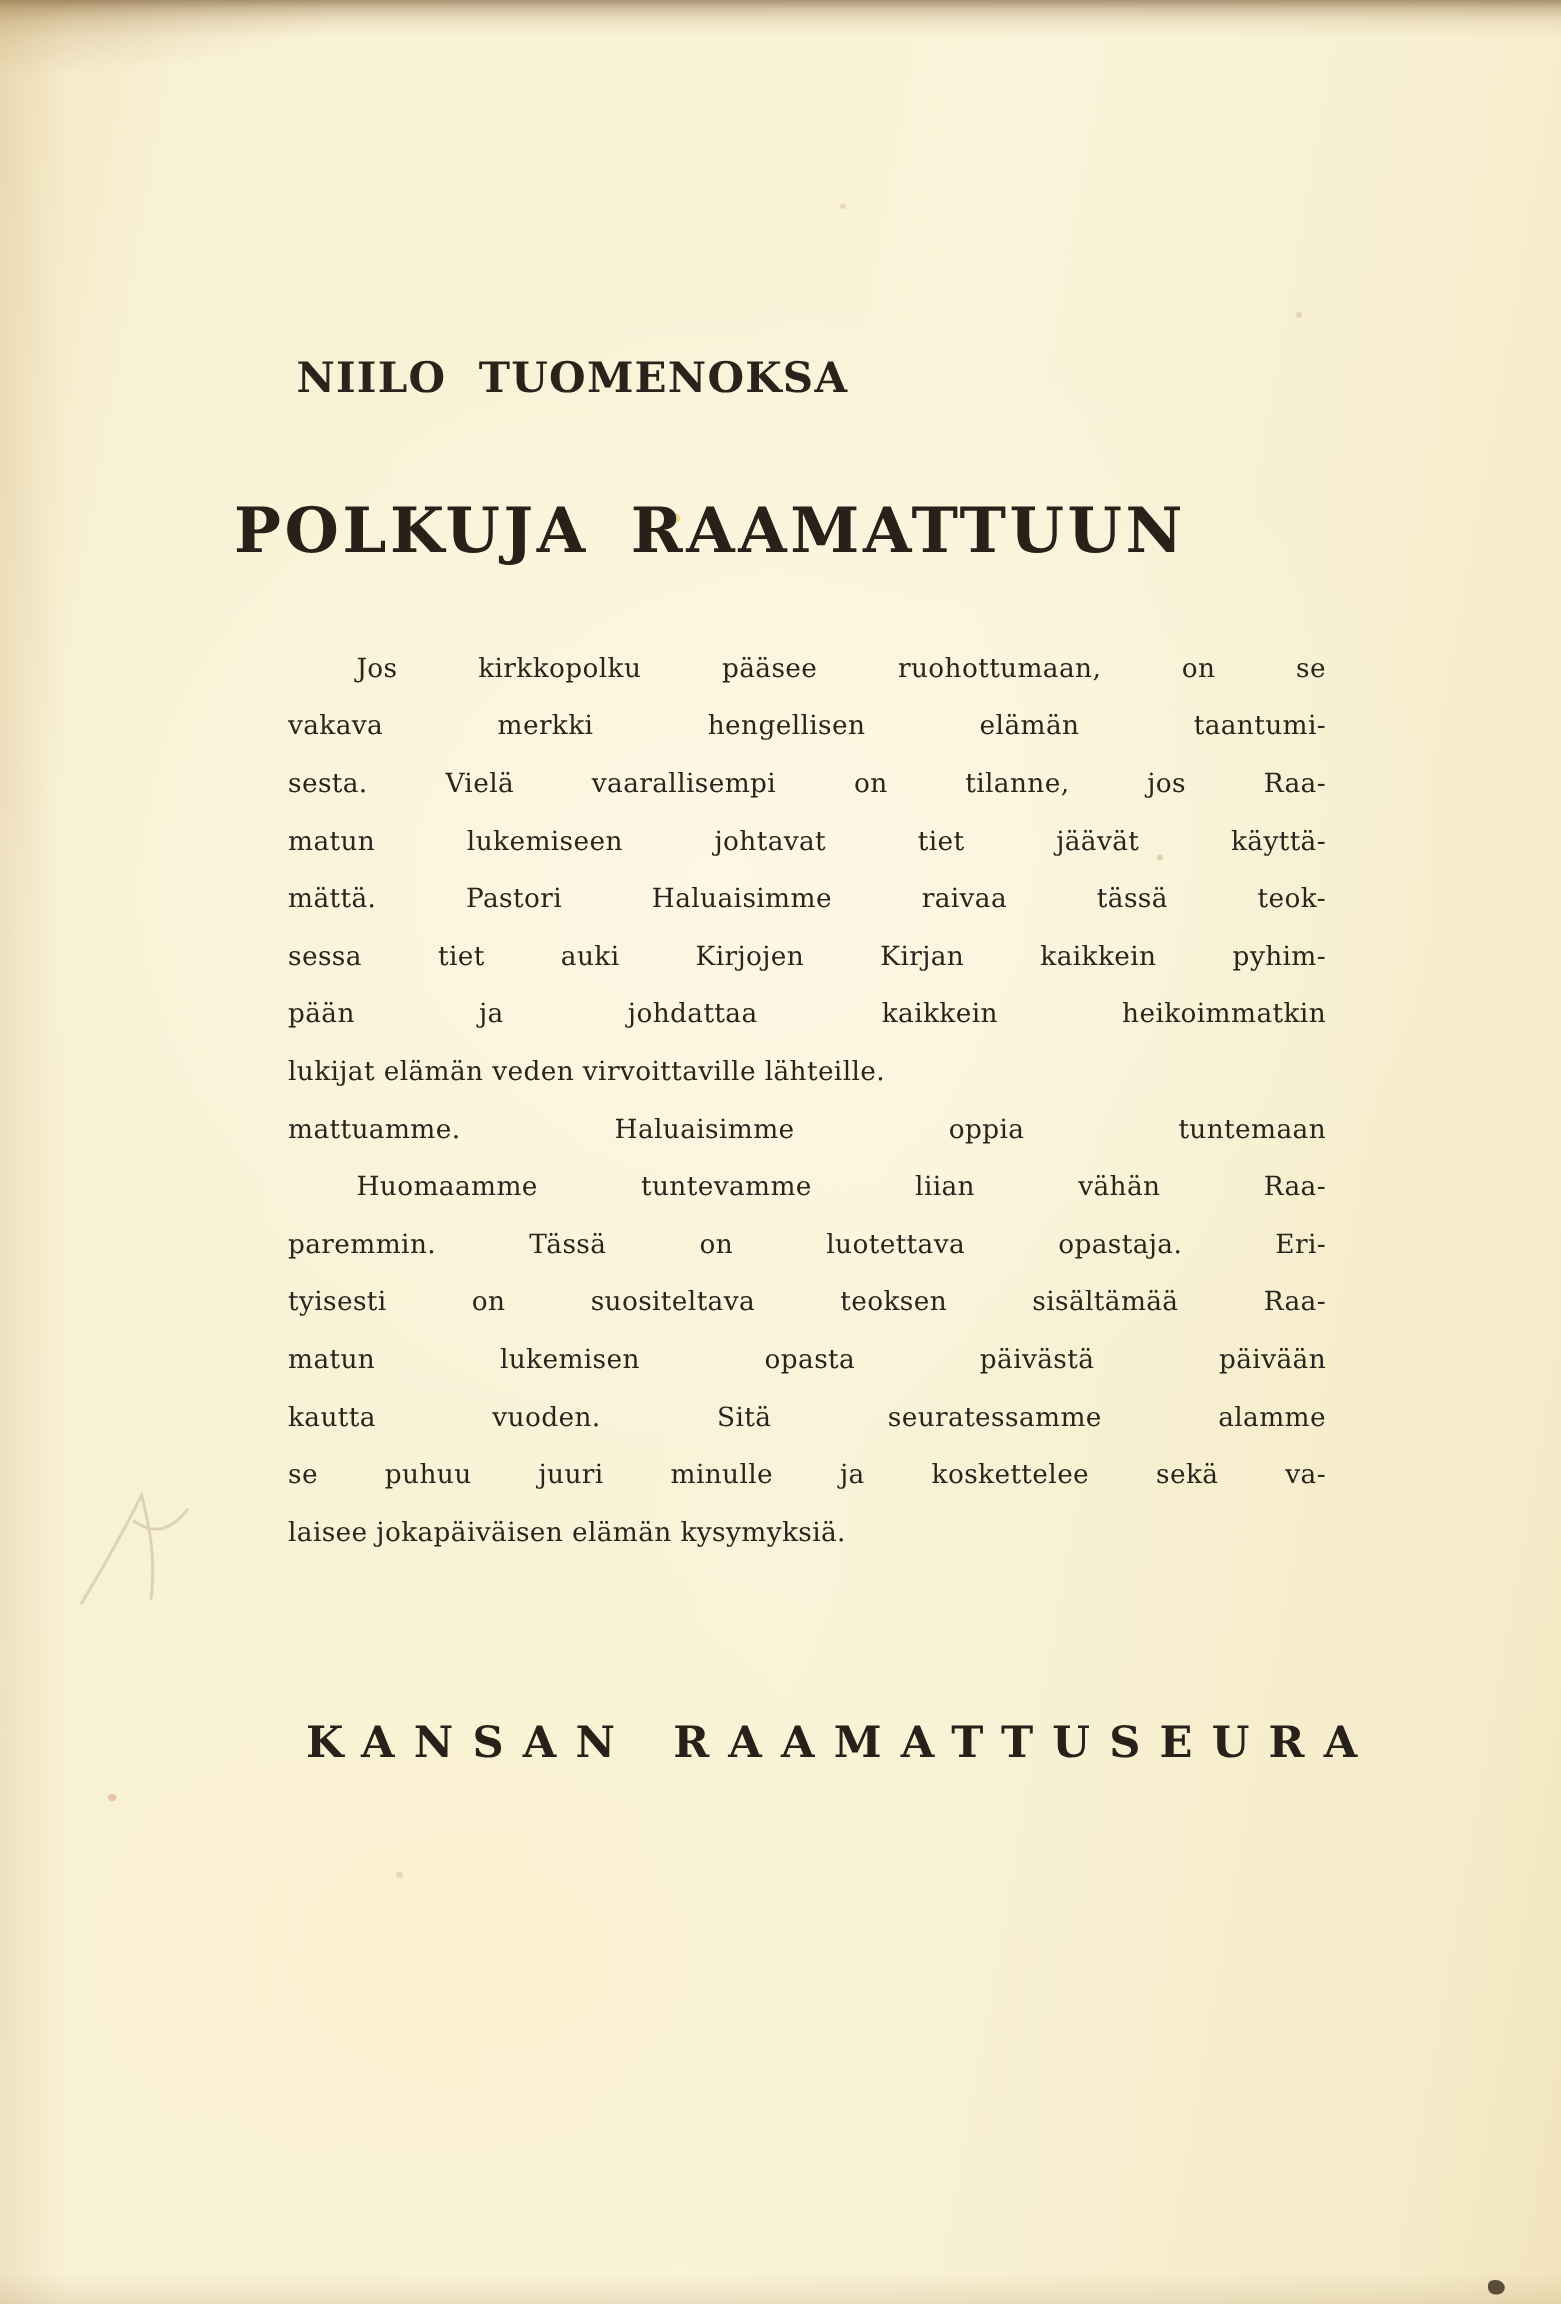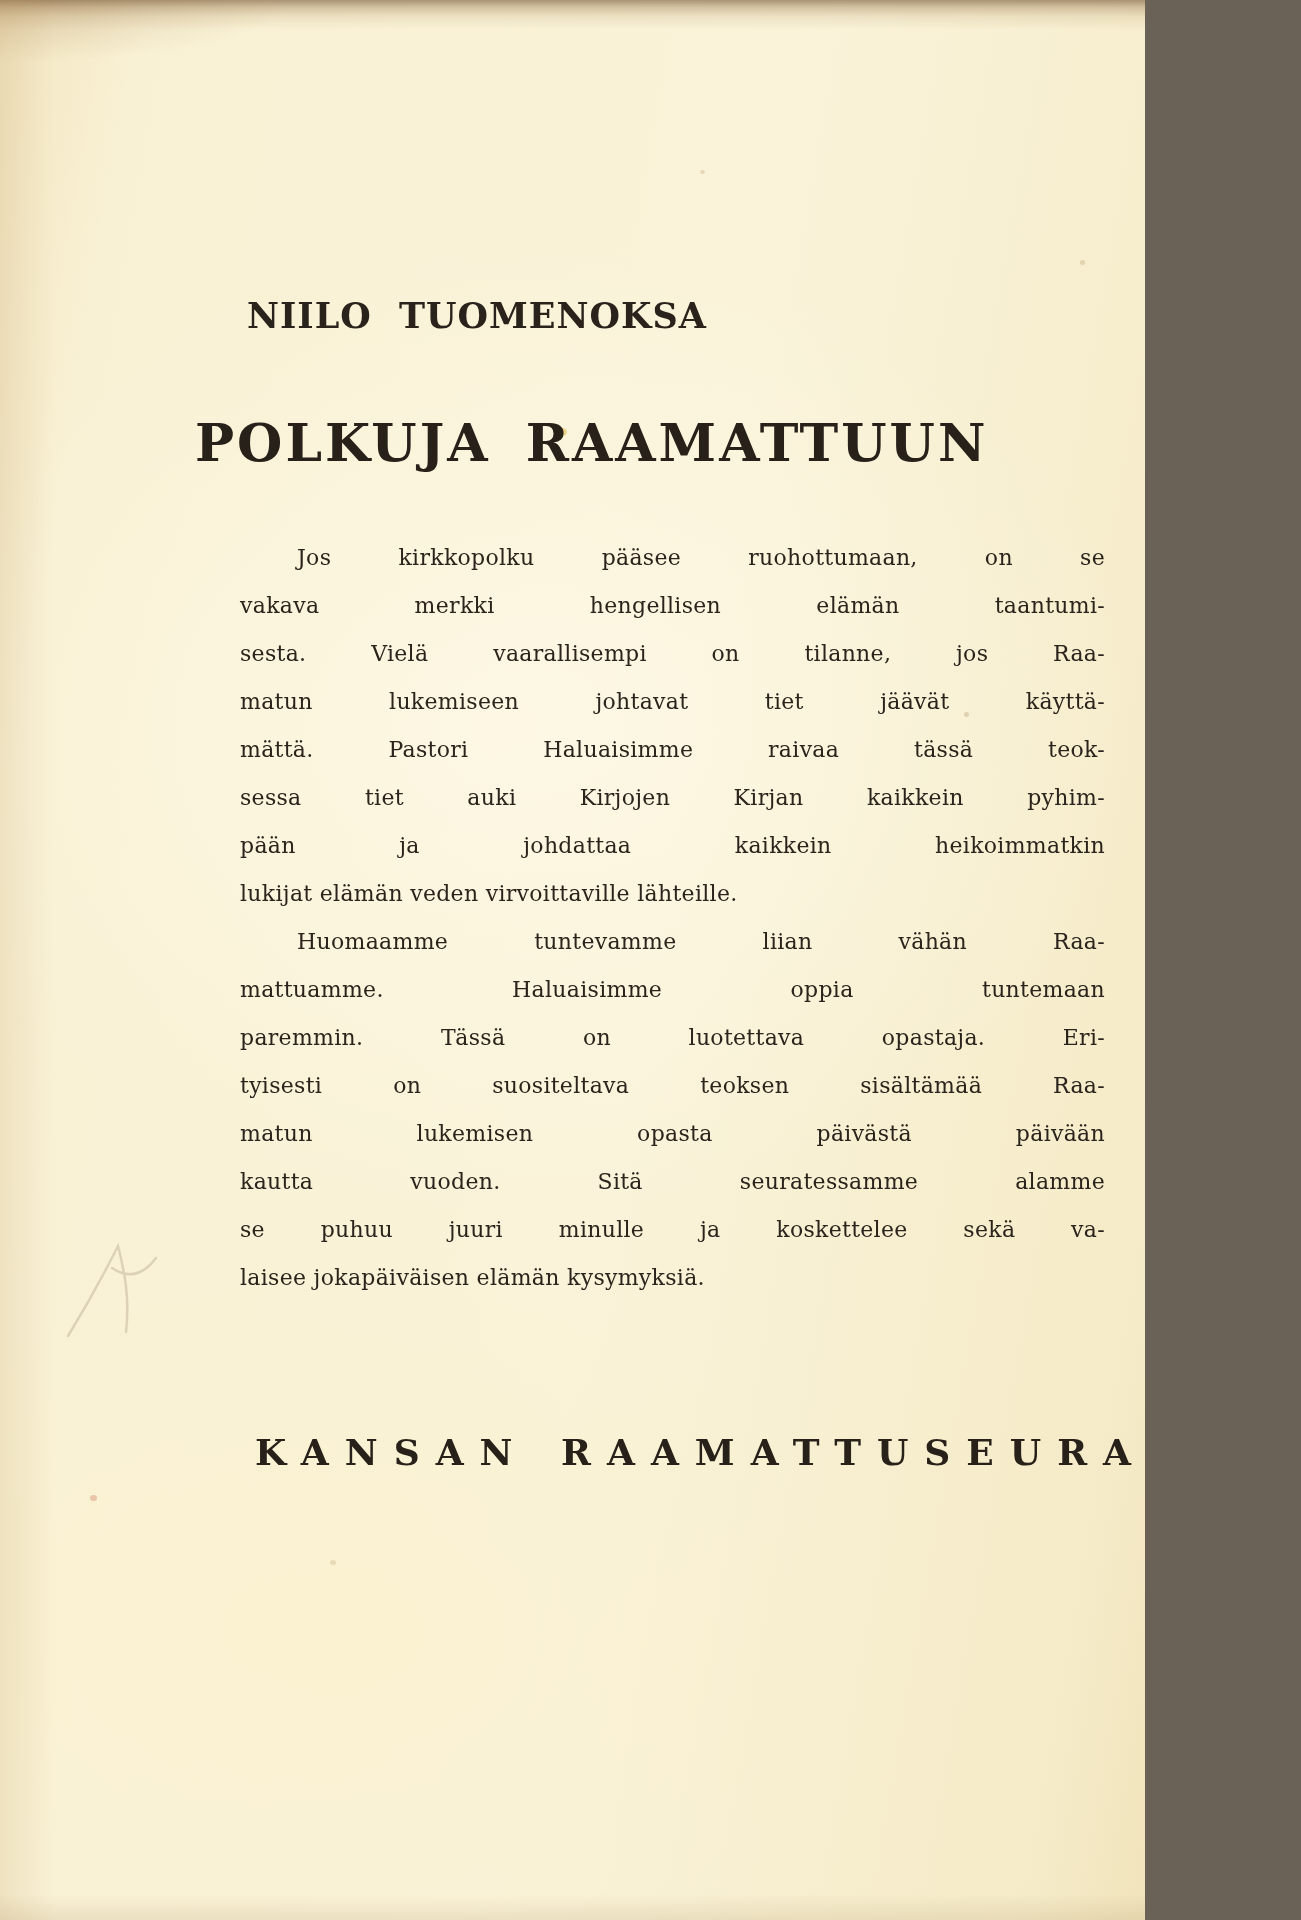--- a/index.html
+++ b/index.html
@@ -1,18 +1,18 @@
 <!DOCTYPE html>
 <html><head>
 <meta charset="utf-8">
 <style>
   html,body{margin:0;padding:0;background:#6b6257;}
   .page{
     position:relative;
-    width:1145px;height:1920px;
+    width:1301px;height:1920px;
     overflow:hidden;
     background:
       radial-gradient(ellipse 900px 700px at 46% 38%, rgba(255,252,238,0.55), rgba(255,252,238,0) 70%),
       radial-gradient(ellipse 700px 500px at 30% 85%, rgba(250,240,200,0.5), rgba(250,240,200,0) 75%),
       linear-gradient(100deg, #f3e6c2 0%, #f9f1d4 10%, #faf3d9 55%, #f5ebc8 92%, #f1e4bc 100%);
     font-family:"DejaVu Serif","Liberation Serif",serif;
     color:#2b241c;
   }
   
   .edge-top{
@@ -108,22 +108,22 @@
 
   <div class="bodyblock">
     <div class="ln just ind">Jos kirkkopolku pääsee ruohottumaan, on se</div>
     <div class="ln just">vakava merkki hengellisen elämän taantumi-</div>
     <div class="ln just">sesta. Vielä vaarallisempi on tilanne, jos Raa-</div>
     <div class="ln just">matun lukemiseen johtavat tiet jäävät käyttä-</div>
     <div class="ln just">mättä. Pastori Haluaisimme raivaa tässä teok-</div>
     <div class="ln just">sessa tiet auki Kirjojen Kirjan kaikkein pyhim-</div>
     <div class="ln just">pään ja johdattaa kaikkein heikoimmatkin</div>
     <div class="ln">lukijat elämän veden virvoittaville lähteille.</div>
+    <div class="ln just">mattuamme. Haluaisimme oppia tuntemaan</div>
     <div class="ln just ind">Huomaamme tuntevamme liian vähän Raa-</div>
-    <div class="ln just">mattuamme. Haluaisimme oppia tuntemaan</div>
     <div class="ln just">paremmin. Tässä on luotettava opastaja. Eri-</div>
     <div class="ln just">tyisesti on suositeltava teoksen sisältämää Raa-</div>
     <div class="ln just">matun lukemisen opasta päivästä päivään</div>
     <div class="ln just">kautta vuoden. Sitä seuratessamme alamme</div>
     <div class="ln just">se puhuu juuri minulle ja koskettelee sekä va-</div>
     <div class="ln">laisee jokapäiväisen elämän kysymyksiä.</div>
   </div>
 
   <div class="publisher">KANSAN RAAMATTUSEURA</div>
 

